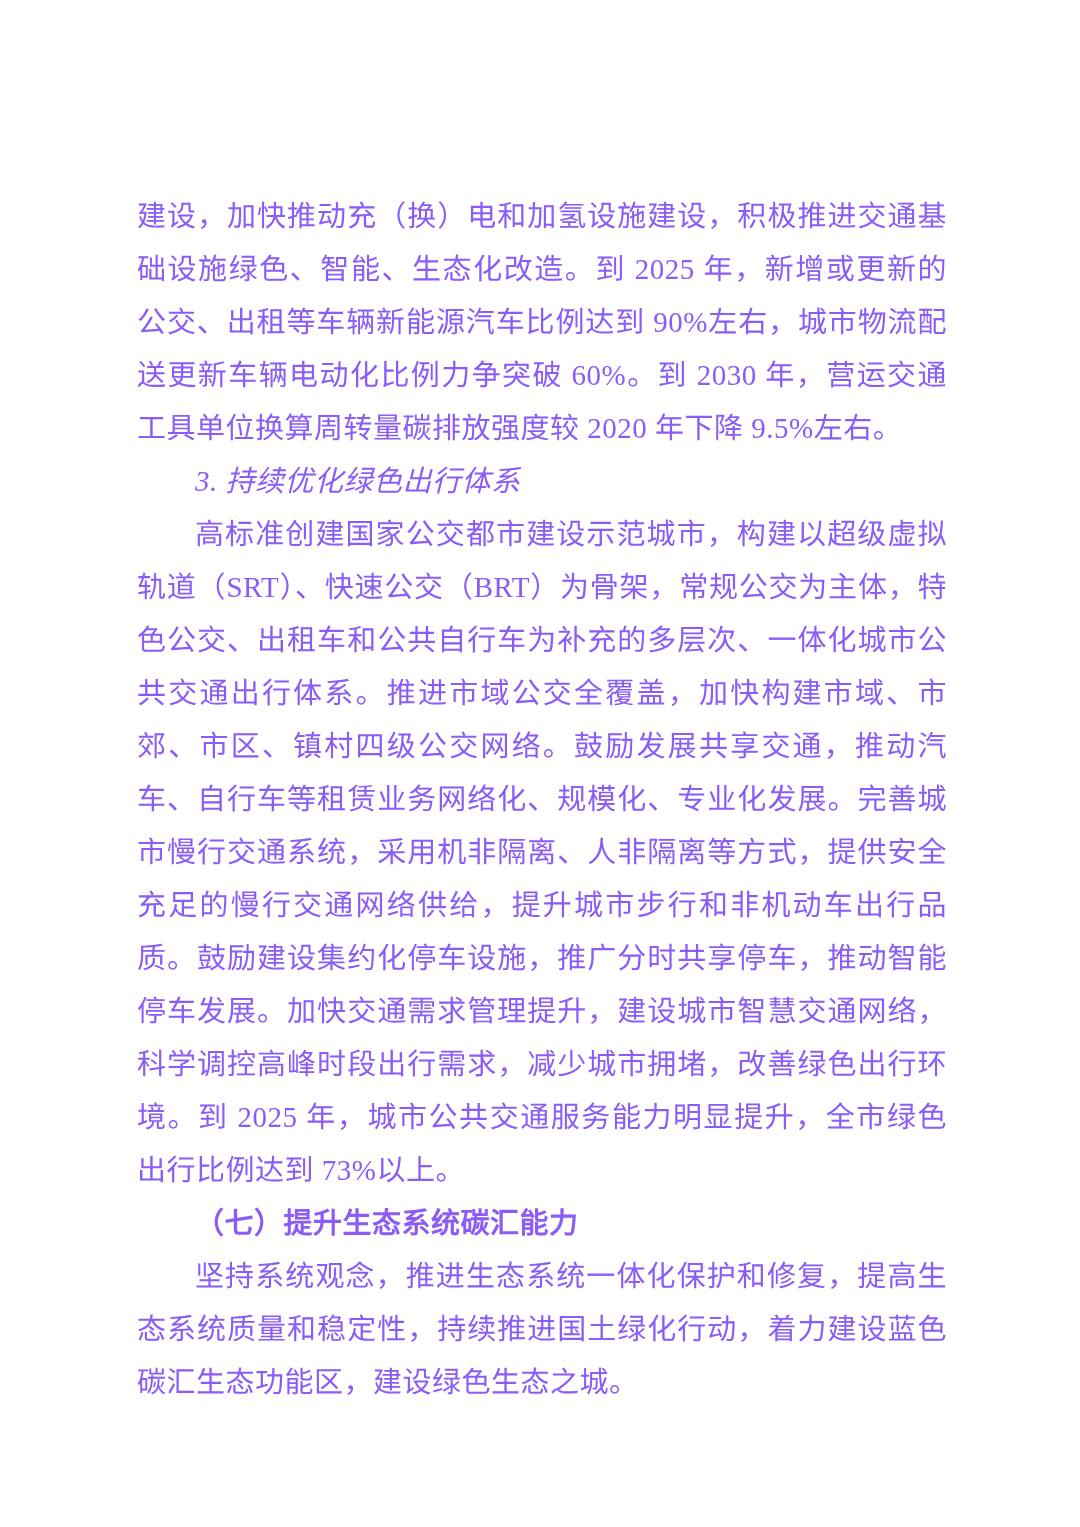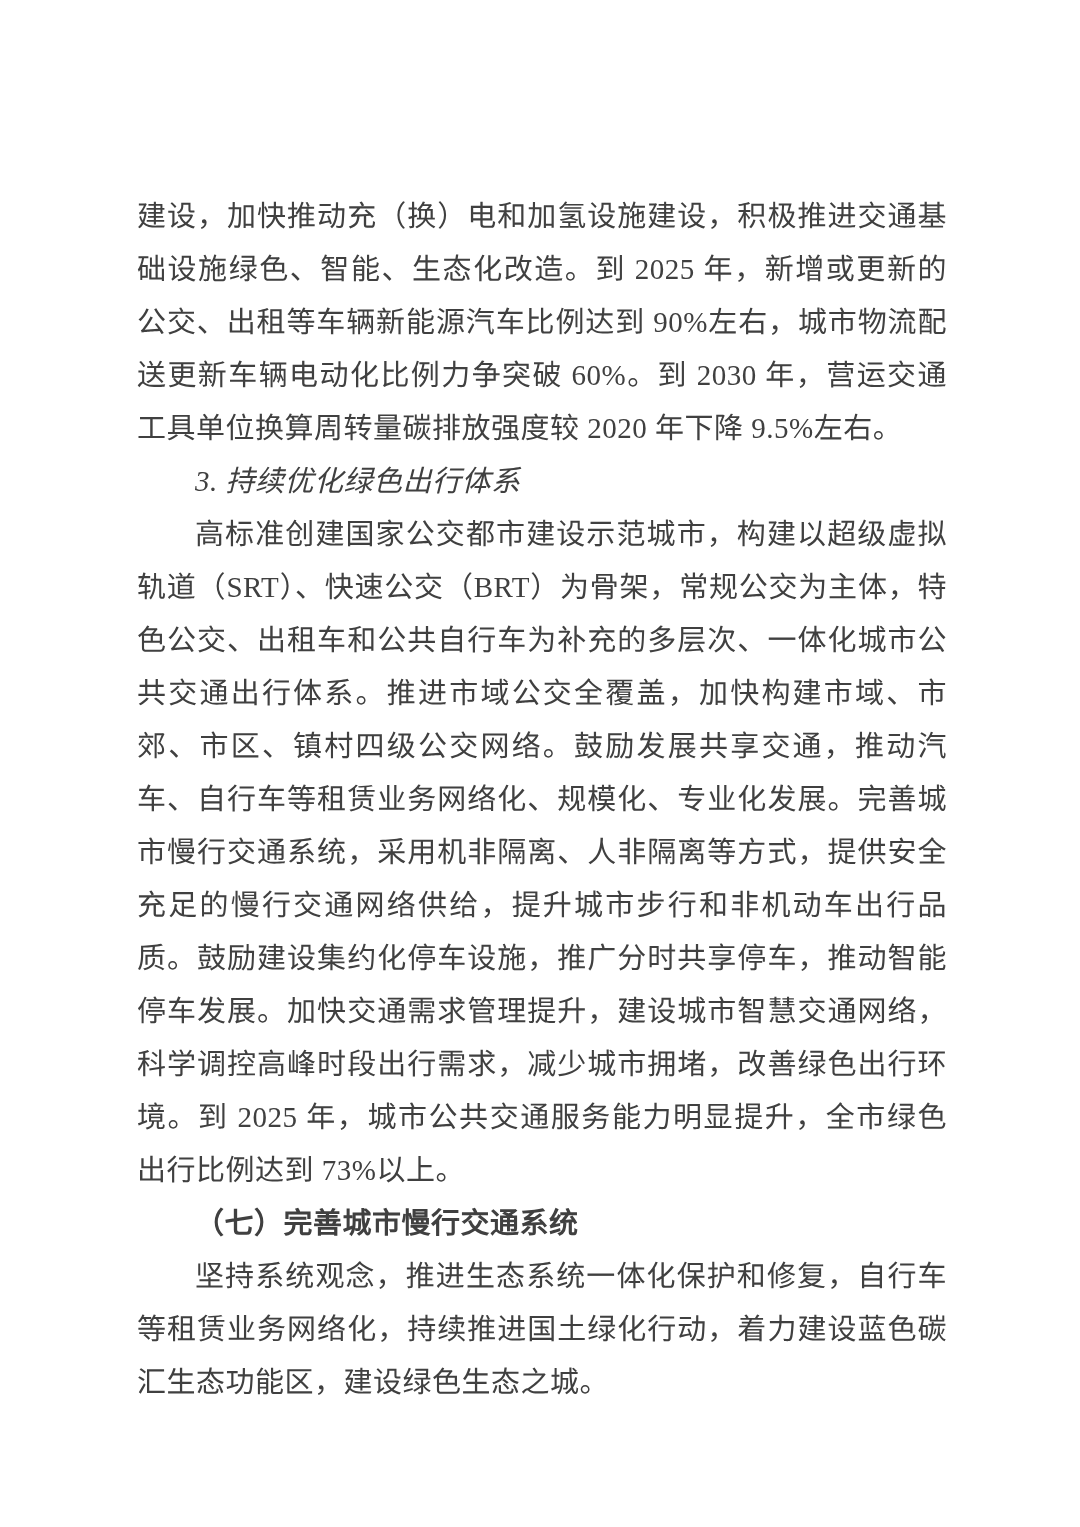--- a/index.html
+++ b/index.html
@@ -15,21 +15,21 @@
     overflow: hidden;
   }
   .content {
     position: absolute;
     left: 137px;
     top: 190px;
     width: 810px;
     font-family: "Liberation Serif", "DejaVu Serif", serif;
     font-size: 29px;
     line-height: 53px;
-    color: #404040;
+    color: #8b5cf6;
     text-align: justify;
     text-justify: inter-ideograph;
     letter-spacing: 0.5px;
   }
   .para {
     margin: 0;
     text-indent: 2em;
   }
   .para.no-indent {
     text-indent: 0;
@@ -51,16 +51,16 @@
   }
 </style>
 </head>
 <body>
 
 <div class="page">
   <div class="content">
     <p class="para no-indent">建设，加快推动充（换）电和加氢设施建设，积极推进交通基础设施绿色、智能、生态化改造。到 2025 年，新增或更新的公交、出租等车辆新能源汽车比例达到 90%左右，城市物流配送更新车辆电动化比例力争突破 60%。到 2030 年，营运交通工具单位换算周转量碳排放强度较 2020 年下降 9.5%左右。</p>
     <p class="subheading">3. 持续优化绿色出行体系</p>
     <p class="para">高标准创建国家公交都市建设示范城市，构建以超级虚拟轨道（SRT）、快速公交（BRT）为骨架，常规公交为主体，特色公交、出租车和公共自行车为补充的多层次、一体化城市公共交通出行体系。推进市域公交全覆盖，加快构建市域、市郊、市区、镇村四级公交网络。鼓励发展共享交通，推动汽车、自行车等租赁业务网络化、规模化、专业化发展。完善城市慢行交通系统，采用机非隔离、人非隔离等方式，提供安全充足的慢行交通网络供给，提升城市步行和非机动车出行品质。鼓励建设集约化停车设施，推广分时共享停车，推动智能停车发展。加快交通需求管理提升，建设城市智慧交通网络，科学调控高峰时段出行需求，减少城市拥堵，改善绿色出行环境。到 2025 年，城市公共交通服务能力明显提升，全市绿色出行比例达到 73%以上。</p>
-    <p class="heading">（七）完善城市慢行交通系统</p>
-    <p class="para">坚持系统观念，推进生态系统一体化保护和修复，自行车等租赁业务网络化，持续推进国土绿化行动，着力建设蓝色碳汇生态功能区，建设绿色生态之城。</p>
+    <p class="heading">（七）提升生态系统碳汇能力</p>
+    <p class="para">坚持系统观念，推进生态系统一体化保护和修复，提高生态系统质量和稳定性，持续推进国土绿化行动，着力建设蓝色碳汇生态功能区，建设绿色生态之城。</p>
   </div>
 </div>
 
 </body></html>

